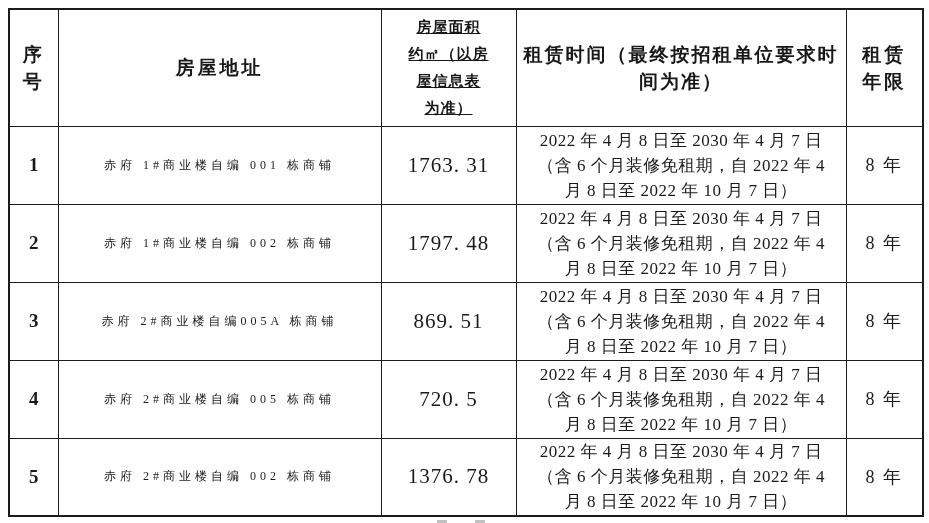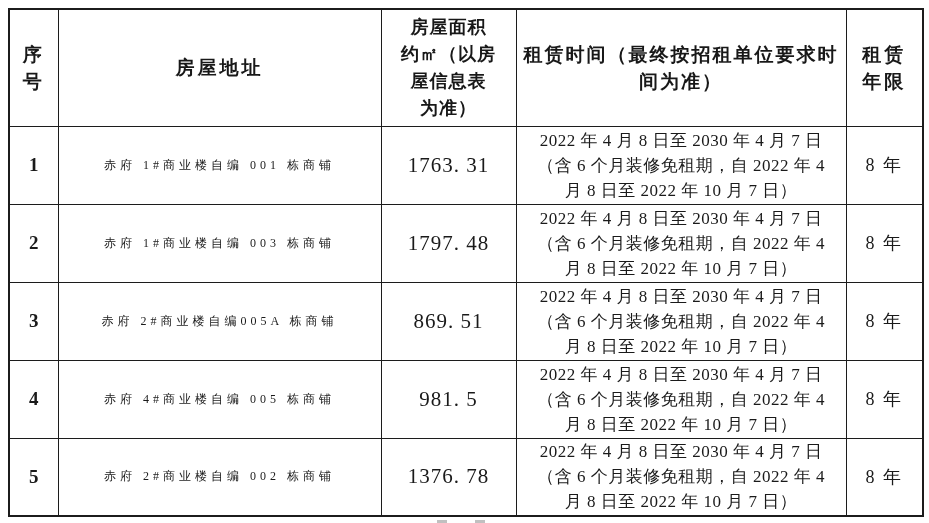--- a/index.html
+++ b/index.html
@@ -36,21 +36,21 @@
   .doc-table tbody tr { height: 78px; }
 
   .doc-table th {
     font-weight: bold;
     font-size: 19px;
     letter-spacing: 3px;
     white-space: pre-line;
     line-height: 27px;
     color: #181818;
   }
-  th.h-area { letter-spacing: 1px; font-size: 18px; }
+  th.h-area { letter-spacing: 1px; font-size: 15px; text-decoration: underline; }
   th.h-lease-time { letter-spacing: 2px; margin-top: 28px; }
 
   td.c-seq {
     font-weight: bold;
     font-size: 19px;
   }
   td.c-address {
     font-size: 12px;
     letter-spacing: 4px;
   }
@@ -111,40 +111,40 @@
         <td class="c-seq">1</td>
         <td class="c-address">赤府 1#商业楼自编 001 栋商铺</td>
         <td class="c-area">1763. 31</td>
         <td class="c-lease-time">2022 年 4 月 8 日至 2030 年 4 月 7 日
 （含 6 个月装修免租期，自 2022 年 4
 月 8 日至 2022 年 10 月 7 日）</td>
         <td class="c-lease-term">8 年</td>
       </tr>
       <tr>
         <td class="c-seq">2</td>
-        <td class="c-address">赤府 1#商业楼自编 003 栋商铺</td>
+        <td class="c-address">赤府 1#商业楼自编 002 栋商铺</td>
         <td class="c-area">1797. 48</td>
         <td class="c-lease-time">2022 年 4 月 8 日至 2030 年 4 月 7 日
 （含 6 个月装修免租期，自 2022 年 4
 月 8 日至 2022 年 10 月 7 日）</td>
         <td class="c-lease-term">8 年</td>
       </tr>
       <tr>
         <td class="c-seq">3</td>
         <td class="c-address">赤府 2#商业楼自编005A 栋商铺</td>
         <td class="c-area">869. 51</td>
         <td class="c-lease-time">2022 年 4 月 8 日至 2030 年 4 月 7 日
 （含 6 个月装修免租期，自 2022 年 4
 月 8 日至 2022 年 10 月 7 日）</td>
         <td class="c-lease-term">8 年</td>
       </tr>
       <tr>
         <td class="c-seq">4</td>
-        <td class="c-address">赤府 4#商业楼自编 005 栋商铺</td>
-        <td class="c-area">981. 5</td>
+        <td class="c-address">赤府 2#商业楼自编 005 栋商铺</td>
+        <td class="c-area">720. 5</td>
         <td class="c-lease-time">2022 年 4 月 8 日至 2030 年 4 月 7 日
 （含 6 个月装修免租期，自 2022 年 4
 月 8 日至 2022 年 10 月 7 日）</td>
         <td class="c-lease-term">8 年</td>
       </tr>
       <tr>
         <td class="c-seq">5</td>
         <td class="c-address">赤府 2#商业楼自编 002 栋商铺</td>
         <td class="c-area">1376. 78</td>
         <td class="c-lease-time">2022 年 4 月 8 日至 2030 年 4 月 7 日

